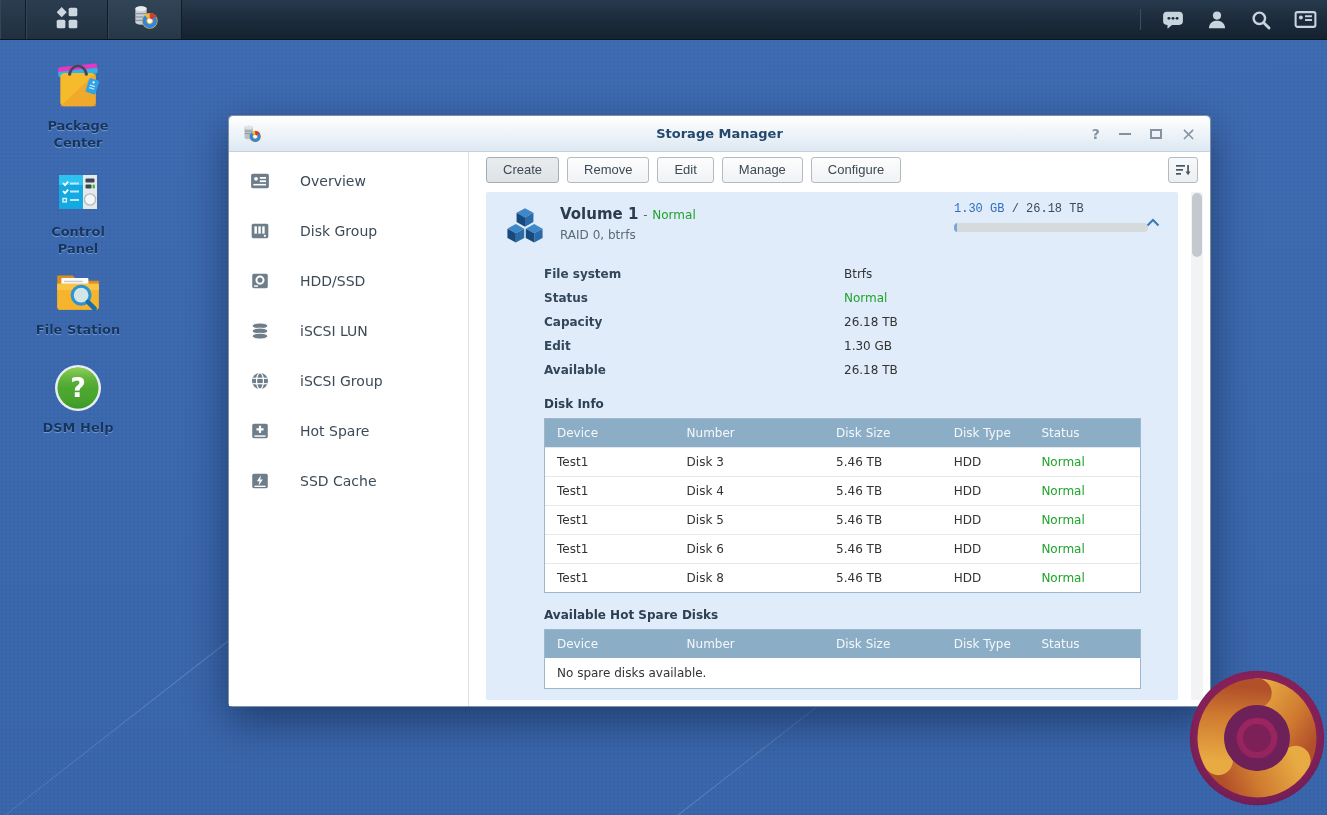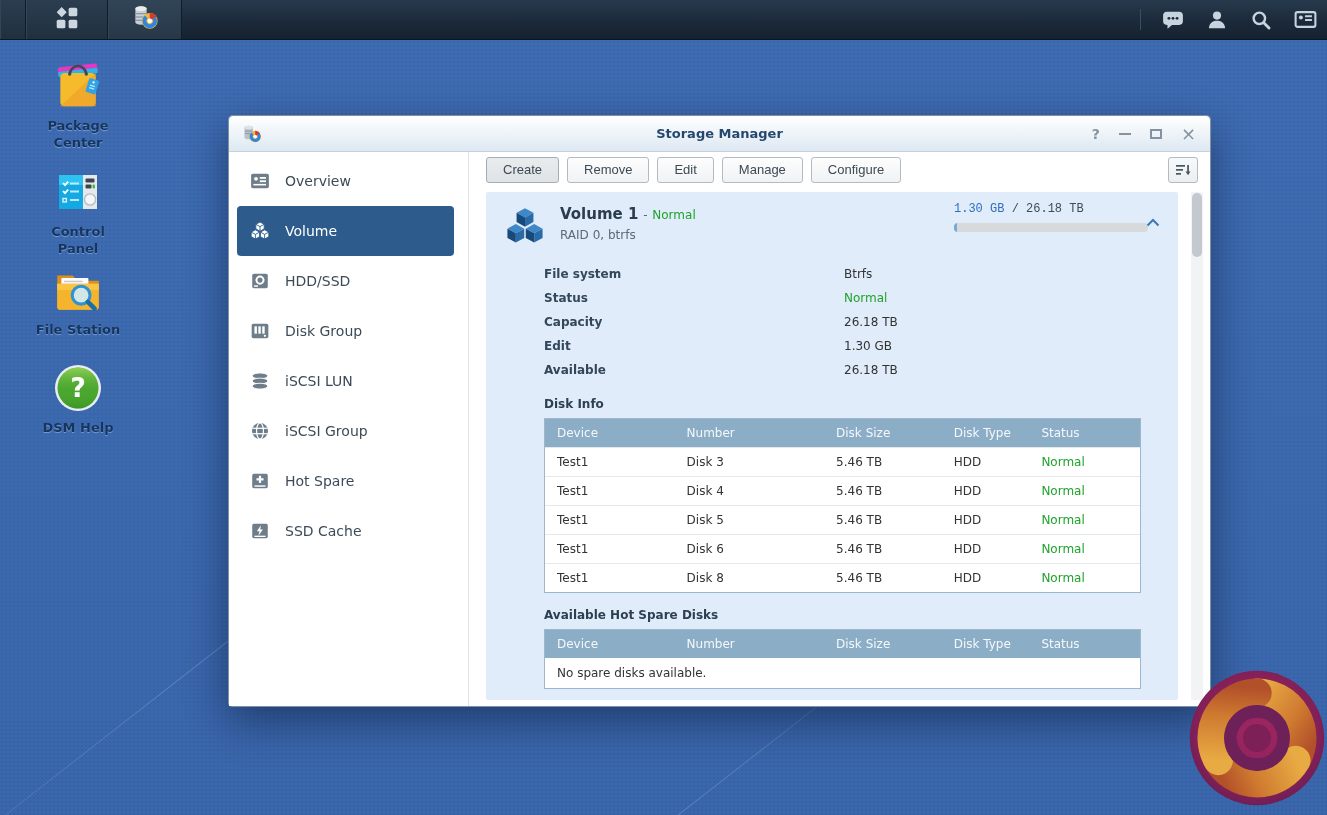--- a/index.html
+++ b/index.html
@@ -52,21 +52,21 @@
   .wc { cursor:pointer; display:flex; align-items:center; justify-content:center; height:16px; }
   .wc-help { font-size:14px; font-weight:bold; }
   .wc-min i { display:block; width:12px; height:2px; background:#8593a0; }
   .wc-max i { display:block; width:12px; height:10px; border:2px solid #8593a0; }
   .wc-close { font-size:18px; line-height:14px; }
 
   .window-body { flex:1; display:flex; min-height:0; }
 
   
   .sidebar { width:240px; flex:0 0 240px; background:#fff; border-right:1px solid #dde3e8; padding-top:4px; }
-  .side-item { height:50px; display:flex; align-items:center; padding-left:21px; gap:15px;
+  .side-item { height:50px; display:flex; align-items:center; padding-left:21px; gap:30px;
     font-size:14px; color:#3c4b58; cursor:pointer;text-align:center; --hole:#fff; }
   .side-item .sicon { width:20px; height:20px; color:#6e7d8a; flex:0 0 20px; }
   .side-item.active { background:#2d5b8c; color:#fff; border-radius:4px; margin:0 14px 0 8px;
     padding-left:13px; --hole:#2d5b8c; }
   .side-item.active .sicon { color:#fff; }
 
   
   .main { flex:1; display:flex; flex-direction:column; min-width:0; }
   .toolbar { height:35px; flex:0 0 35px; background:#fff; display:flex; align-items:center;
     padding:0 12px 0 17px; gap:8px; }
@@ -309,58 +309,39 @@
         <svg class="sicon" viewBox="0 0 18 18" fill="currentColor">
           <rect x="1" y="2.5" width="16" height="13" rx="1.5"></rect>
           <circle cx="5.4" cy="7" r="1.7" fill="var(--hole)"></circle>
           <rect x="8.8" y="5.4" width="5.6" height="1.6" fill="var(--hole)"></rect>
           <rect x="8.8" y="8.4" width="5.6" height="1.6" fill="var(--hole)"></rect>
           <rect x="3" y="11.6" width="11.4" height="1.4" fill="var(--hole)"></rect>
         </svg>
         <span>Overview</span>
       </div>
 
-      <div class="side-item active">
-        <svg class="sicon" viewBox="0 0 20 20" fill="currentColor">
-          <g stroke="var(--hole)" stroke-width="0.9">
-            <g transform="translate(10,5.6)">
-              <polygon points="0,-4.6 4.2,-2.3 4.2,2.3 0,4.6 -4.2,2.3 -4.2,-2.3"></polygon>
-              <path d="M-4.2,-2.3 L0,0 L4.2,-2.3 M0,0 L0,4.6" fill="none"></path>
-            </g>
-            <g transform="translate(5.4,13.4)">
-              <polygon points="0,-4.6 4.2,-2.3 4.2,2.3 0,4.6 -4.2,2.3 -4.2,-2.3"></polygon>
-              <path d="M-4.2,-2.3 L0,0 L4.2,-2.3 M0,0 L0,4.6" fill="none"></path>
-            </g>
-            <g transform="translate(14.6,13.4)">
-              <polygon points="0,-4.6 4.2,-2.3 4.2,2.3 0,4.6 -4.2,2.3 -4.2,-2.3"></polygon>
-              <path d="M-4.2,-2.3 L0,0 L4.2,-2.3 M0,0 L0,4.6" fill="none"></path>
-            </g>
-          </g>
-        </svg>
-        <span>Volume</span>
-      </div>
-
-      <div class="side-item">
-        <svg class="sicon" viewBox="0 0 18 18" fill="currentColor">
-          <rect x="2" y="2.5" width="14" height="13" rx="1.5"></rect>
-          <circle cx="9" cy="8.2" r="3.2" fill="none" stroke="var(--hole)" stroke-width="1.8"></circle>
-          <rect x="3.6" y="12.9" width="3.6" height="1.3" fill="var(--hole)"></rect>
-        </svg>
-        <span>HDD/SSD</span>
-      </div>
 
       <div class="side-item">
         <svg class="sicon" viewBox="0 0 18 18" fill="currentColor">
           <rect x="1.5" y="2.5" width="15" height="13" rx="1.5"></rect>
           <rect x="4" y="4.8" width="2.2" height="6.6" fill="var(--hole)"></rect>
           <rect x="7.5" y="4.8" width="2.2" height="6.6" fill="var(--hole)"></rect>
           <rect x="11" y="4.8" width="2.2" height="6.6" fill="var(--hole)"></rect>
           <circle cx="13.4" cy="13.3" r="1" fill="var(--hole)"></circle>
         </svg>
         <span>Disk Group</span>
+      </div>
+
+      <div class="side-item">
+        <svg class="sicon" viewBox="0 0 18 18" fill="currentColor">
+          <rect x="2" y="2.5" width="14" height="13" rx="1.5"></rect>
+          <circle cx="9" cy="8.2" r="3.2" fill="none" stroke="var(--hole)" stroke-width="1.8"></circle>
+          <rect x="3.6" y="12.9" width="3.6" height="1.3" fill="var(--hole)"></rect>
+        </svg>
+        <span>HDD/SSD</span>
       </div>
 
       <div class="side-item">
         <svg class="sicon" viewBox="0 0 18 18" fill="currentColor">
           <ellipse cx="9" cy="4.4" rx="7" ry="2.6" stroke="var(--hole)" stroke-width="0.8"></ellipse>
           <ellipse cx="9" cy="9" rx="7" ry="2.6" stroke="var(--hole)" stroke-width="0.8"></ellipse>
           <ellipse cx="9" cy="13.6" rx="7" ry="2.6" stroke="var(--hole)" stroke-width="0.8"></ellipse>
         </svg>
         <span>iSCSI LUN</span>
       </div>

